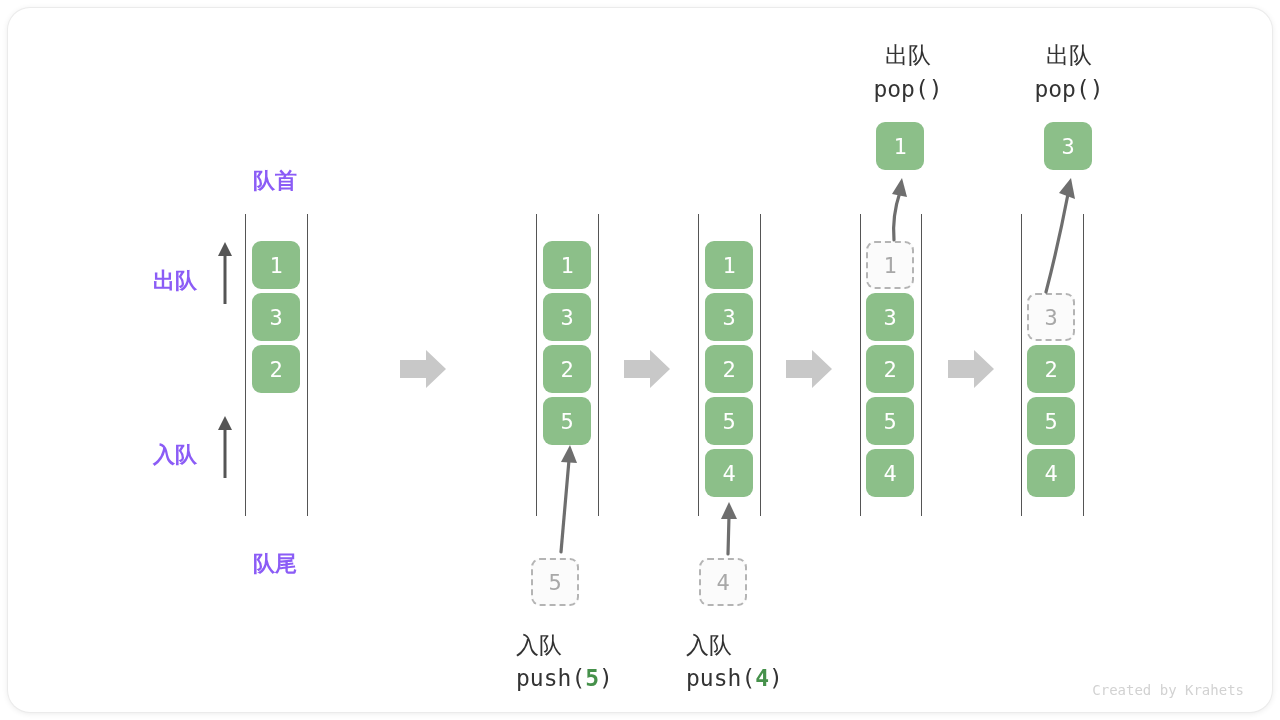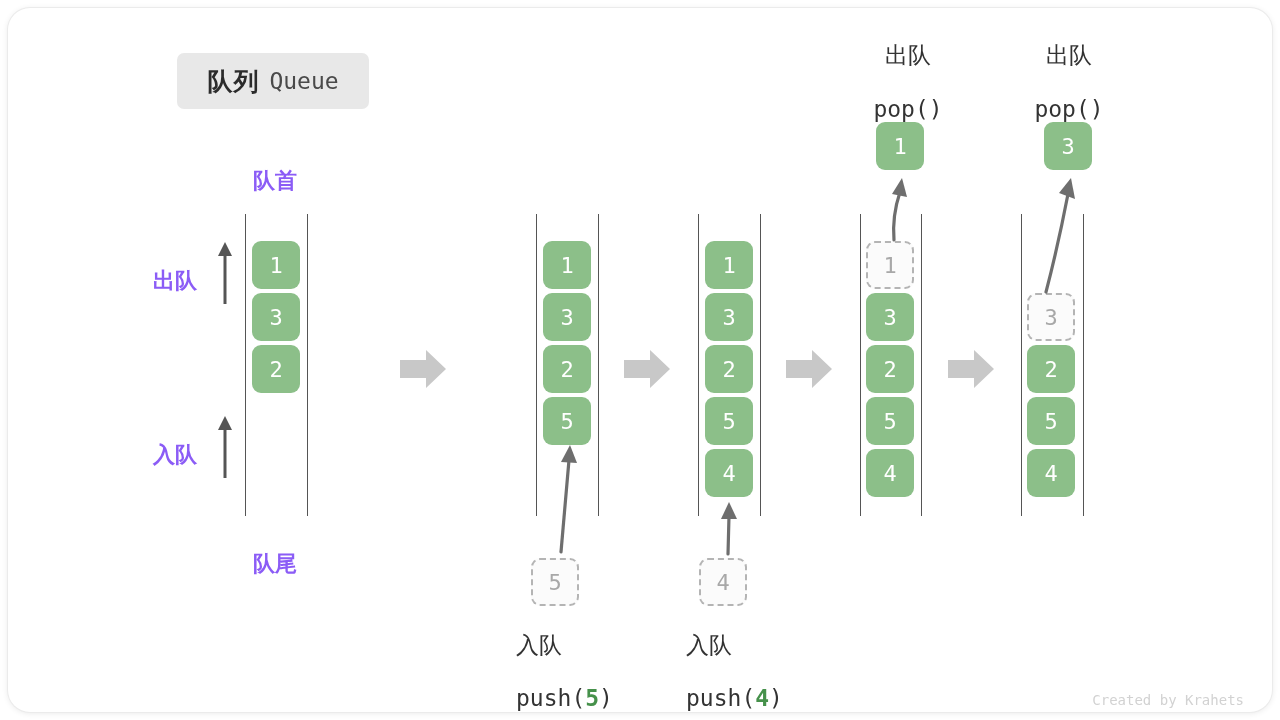--- a/index.html
+++ b/index.html
@@ -63,21 +63,20 @@
   .cn-plain {
     font-size: 23px;
     color: #333333;
     white-space: nowrap;
   }
   .mono {
     font-family: "DejaVu Sans Mono", monospace;
     font-size: 23px;
     color: #333333;
     white-space: nowrap;
-    margin-top: 20px;
   }
   .mono .hl { color: #46914b; font-weight: bold; }
 
   .abs { position: absolute; }
   .center-x { transform: translateX(-50%); }
 
   
   .rail {
     position: absolute;
     width: 0;
@@ -107,38 +106,34 @@
     color: #a8a8a8;
   }
 
   
   .step-arrow { position: absolute; }
 
   
   .watermark {
     position: absolute;
     right: 28px;
-    bottom: 4px;
+    bottom: 14px;
     font-family: "DejaVu Sans Mono", monospace;
     font-size: 14px;
     color: #d2d2d2;
     white-space: nowrap;
   }
   svg { display: block; overflow: visible; }
 </style>
 </head>
 <body>
 
 <div id="stage">
   <div id="card">
 
-    <div class="title-badge">
-      <span class="title-cn">队列</span>
-      <span class="title-en">Queue</span>
-    </div>
 
     <div class="abs cn-bold center-x" style="left:267px; top:158px;">队首</div>
     <div class="abs cn-bold center-x" style="left:267px; top:541px;">队尾</div>
 
     <div class="abs cn-bold" style="left:145px; top:258px;">出队</div>
     <div class="abs cn-bold" style="left:145px; top:432px;">入队</div>
 
     <svg class="abs" style="left:206px; top:232px;" width="22" height="66">
       <line x1="11" y1="64" x2="11" y2="14" stroke="#555" stroke-width="3"></line>
       <polygon points="11,2 4,16 18,16" fill="#555"></polygon>

